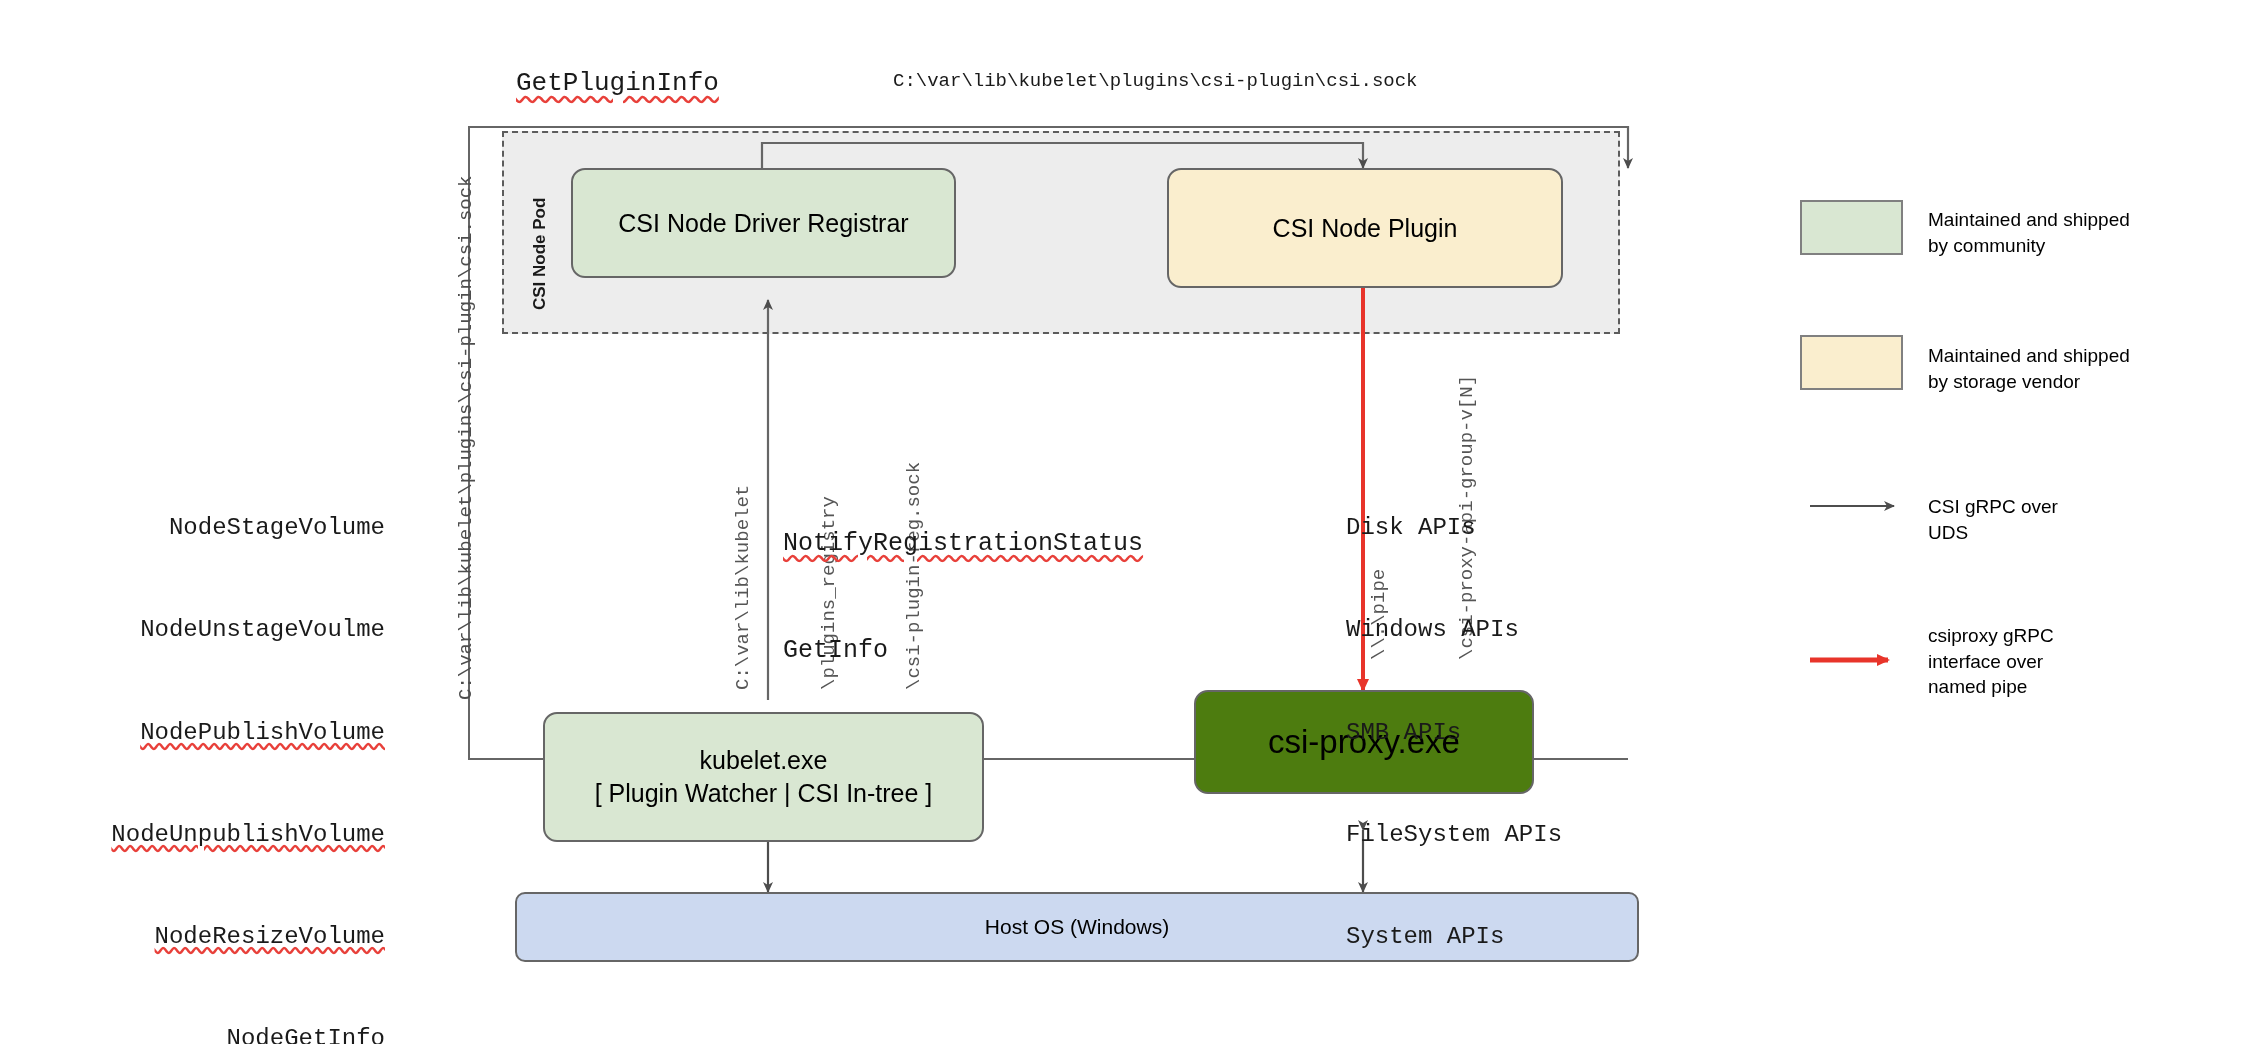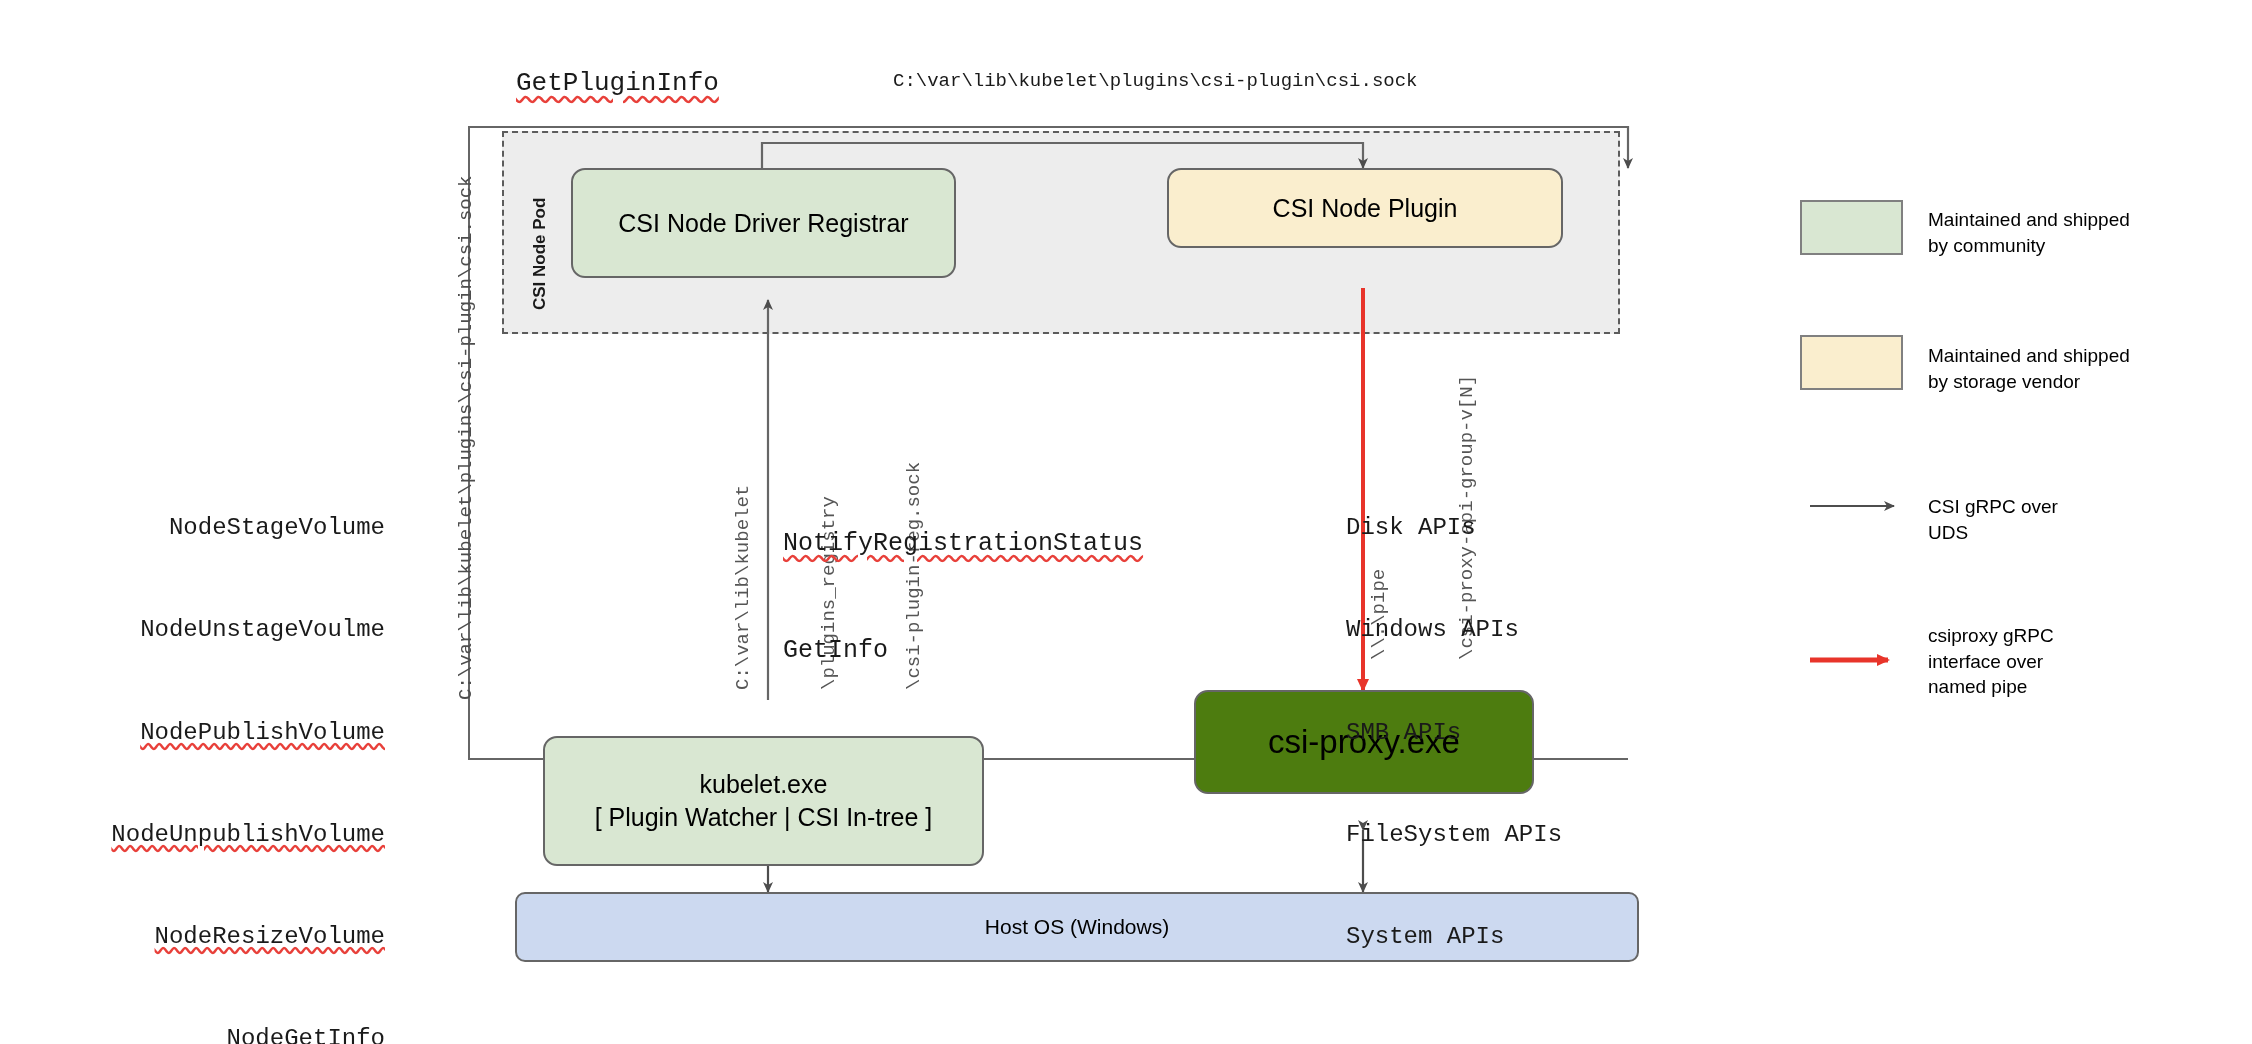--- a/index.html
+++ b/index.html
@@ -58,25 +58,25 @@
     <path d="M1363,830 L1363,892" stroke="#4d4d4d" stroke-width="2.2" fill="none" marker-end="url(#ah-gray)" marker-start="url(#ah-gray-b)"></path>
 
     <path d="M1810,506 L1894,506" stroke="#4d4d4d" stroke-width="2.2" fill="none" marker-end="url(#ah-gray)"></path>
     <path d="M1810,660 L1888,660" stroke="#e8342a" stroke-width="5" fill="none" marker-end="url(#ah-red)"></path>
   </svg>
 
   <div class="node" style="left:571px;top:168px;width:385px;height:110px;background:#d9e7d2;font-size:25px;">
     <span>CSI Node Driver Registrar</span>
   </div>
 
-  <div class="node" style="left:1167px;top:168px;width:396px;height:80px;background:#faeece;font-size:25px;">
+  <div class="node" style="left:1167px;top:168px;width:396px;height:120px;background:#faeece;font-size:25px;">
     <span>CSI Node Plugin</span>
   </div>
 
-  <div class="node" style="left:543px;top:736px;width:441px;height:130px;background:#d9e7d2;font-size:25px;">
+  <div class="node" style="left:543px;top:712px;width:441px;height:130px;background:#d9e7d2;font-size:25px;">
     <div class="lines">
       <div>kubelet.exe</div>
       <div>[ Plugin Watcher | CSI In-tree ]</div>
     </div>
   </div>
 
   <div class="node" style="left:1194px;top:690px;width:340px;height:104px;background:#4d7c0f;font-size:33px;">
     <span>csi-proxy.exe</span>
   </div>
 

